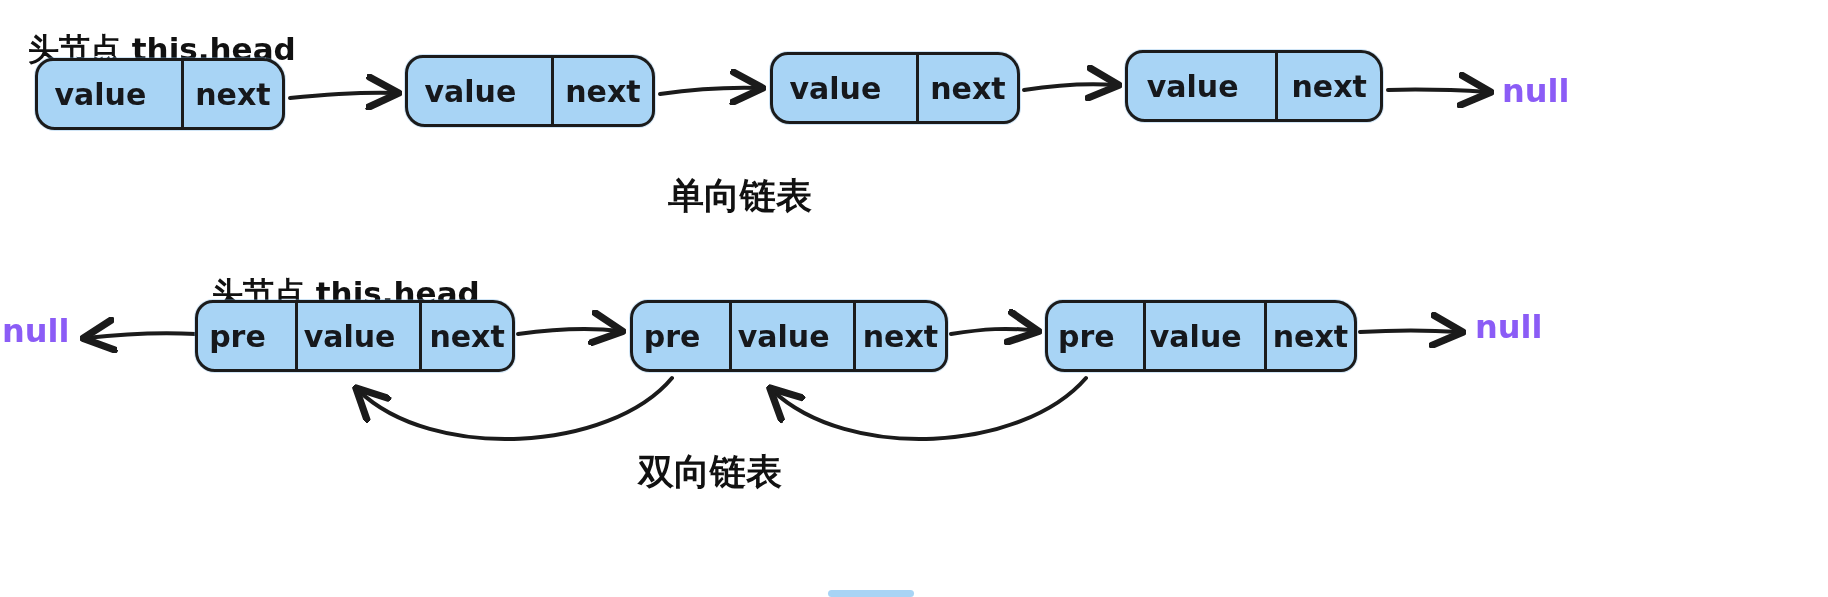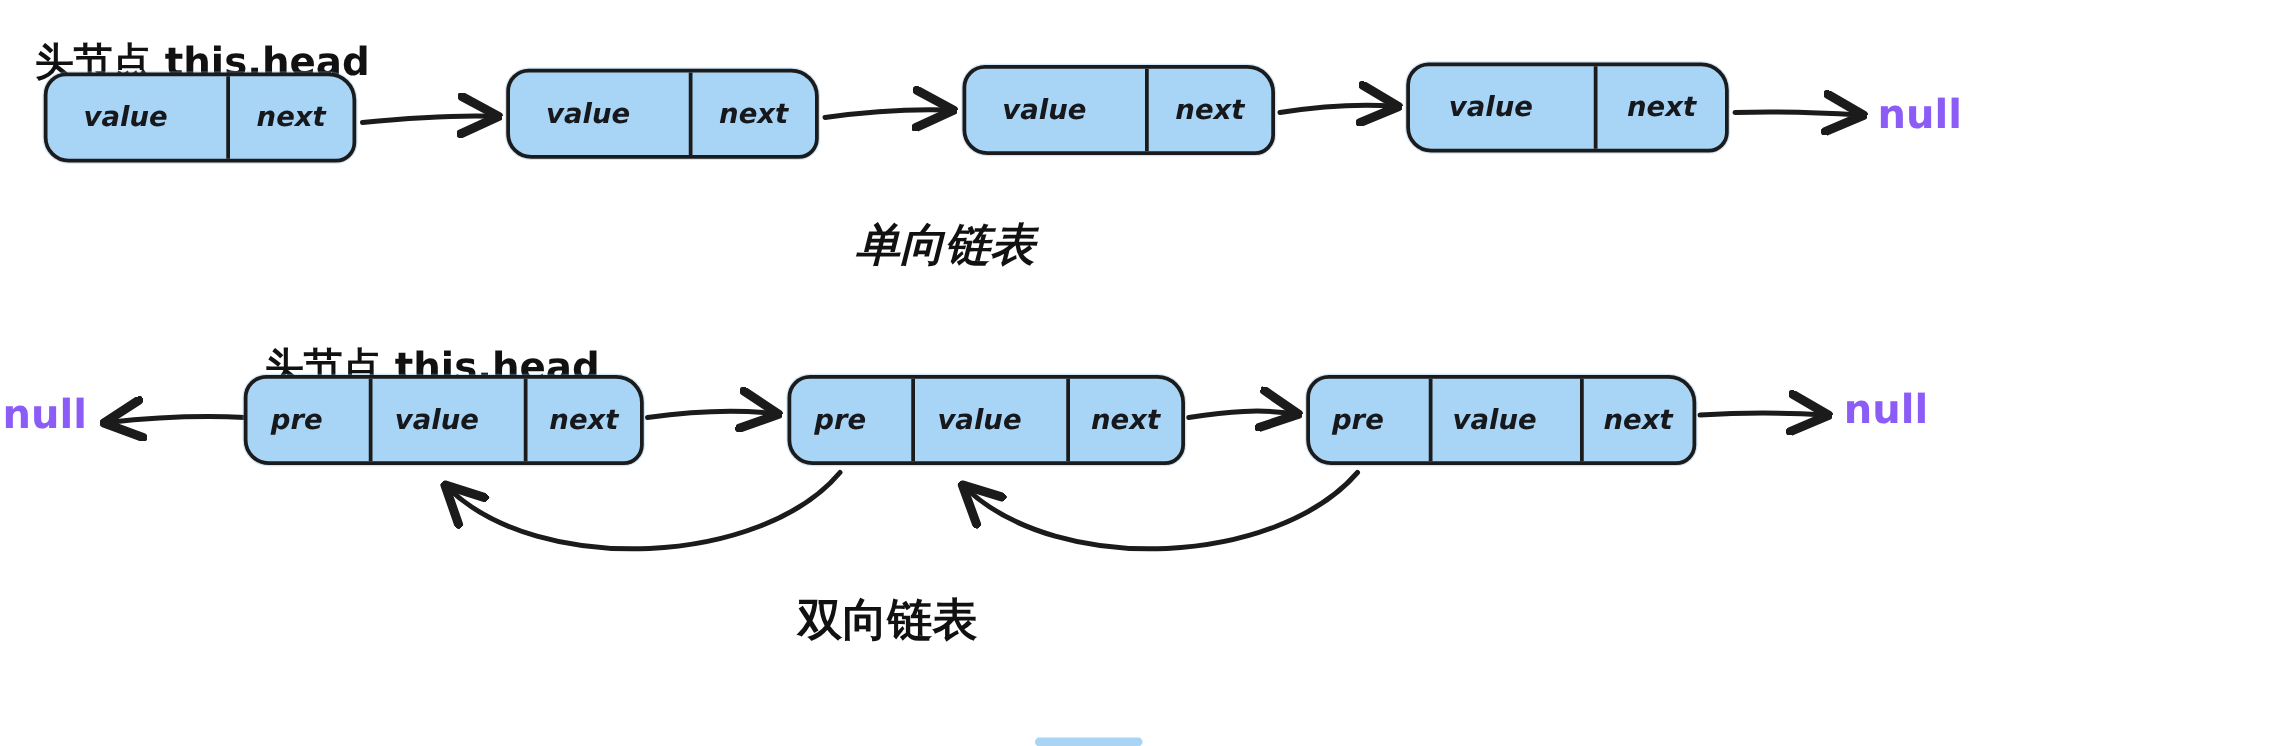--- a/index.html
+++ b/index.html
@@ -45,25 +45,24 @@
     background:var(--node-fill);
     border:3.5px solid var(--stroke);
     border-radius:18px 22px 16px 20px;
     box-sizing:border-box;
     box-shadow:0 0 0 1px rgba(120,180,230,.35);
   }
   .cell{
     display:flex;
     align-items:center;
     justify-content:center;
-    font-size:22px;
+    font-size:30px;
     font-weight:600;
     color:#16181c;
     overflow:hidden;
-    font-style:italic;
   }
   .cell + .cell{border-left:3px solid var(--stroke);margin-left:18px;}
   .node2 .cell:nth-child(1){width:56%;}
   .node2 .cell:nth-child(2){width:44%;}
   .node3 .cell:nth-child(1){width:29%;}
   .node3 .cell:nth-child(2){width:38%;}
   .node3 .cell:nth-child(3){width:33%;}
   .blue-mark{
     position:absolute;
     left:828px;top:590px;width:86px;height:7px;
@@ -114,21 +113,21 @@
     <div class="cell">next</div>
   </div>
 
   <div class="node node2" style="left:1125px;top:50px;width:258px;height:72px;">
     <div class="cell">value</div>
     <div class="cell">next</div>
   </div>
 
   <div class="null-label" style="left:1502px;top:72px;">null</div>
 
-  <div class="caption" style="left:646px;top:172px;width:220px;font-style:italic;">单向链表</div>
+  <div class="caption" style="left:630px;top:172px;width:220px;">单向链表</div>
 
   <div class="label" style="left:212px;top:248px;">头节点 this.head</div>
 
   <div class="null-label" style="left:2px;top:312px;">null</div>
 
   <div class="node node3" style="left:195px;top:300px;width:320px;height:72px;">
     <div class="cell">pre</div>
     <div class="cell">value</div>
     <div class="cell">next</div>
   </div>
@@ -140,17 +139,17 @@
   </div>
 
   <div class="node node3" style="left:1045px;top:300px;width:312px;height:72px;">
     <div class="cell">pre</div>
     <div class="cell">value</div>
     <div class="cell">next</div>
   </div>
 
   <div class="null-label" style="left:1475px;top:308px;">null</div>
 
-  <div class="caption" style="left:600px;top:472px;width:220px;">双向链表</div>
+  <div class="caption" style="left:600px;top:448px;width:220px;">双向链表</div>
 
   <div class="blue-mark"></div>
 
 </div>
 
 </body></html>

